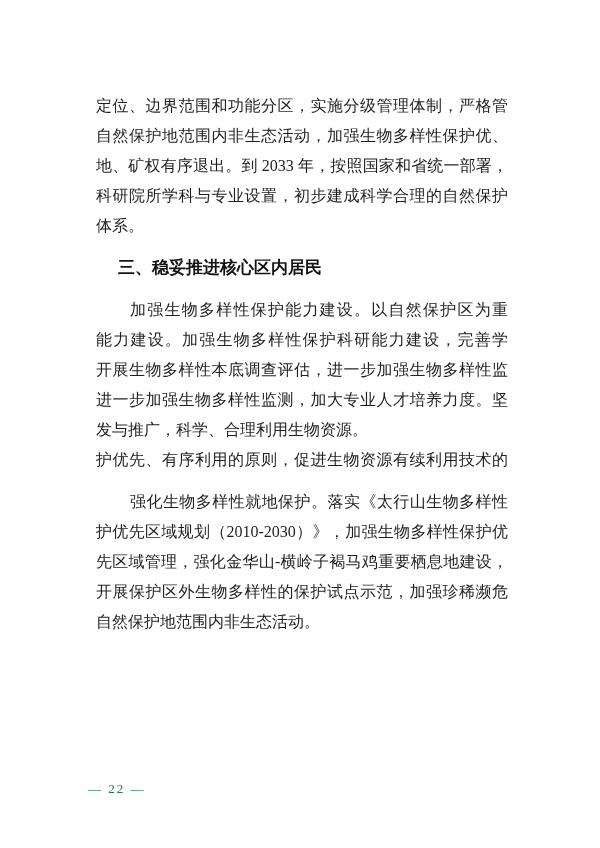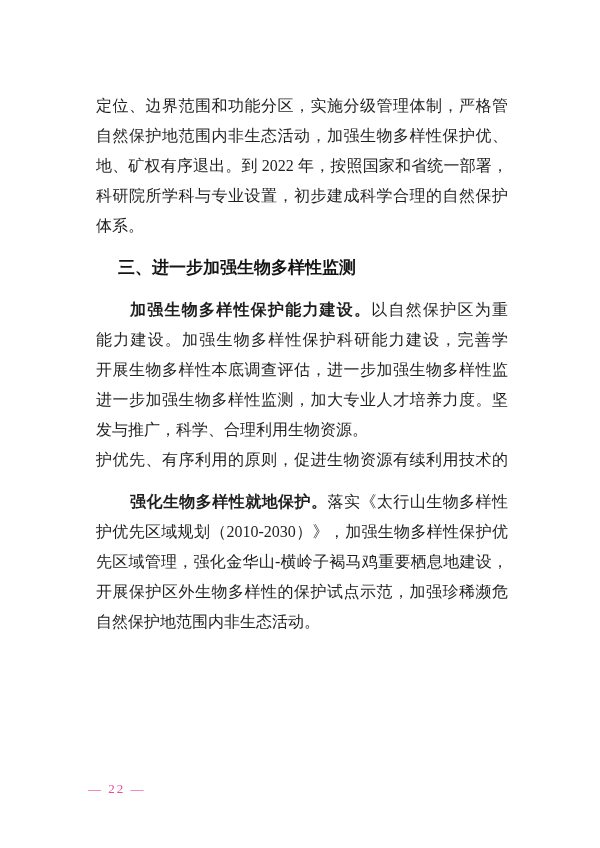--- a/index.html
+++ b/index.html
@@ -46,46 +46,46 @@
     font-family: "Liberation Sans", "DejaVu Sans", sans-serif;
     font-weight: bold;
     font-size: 17px;
     line-height: 30px;
     height: 30px;
     padding-left: 34px;
     box-sizing: border-box;
     color: #141414;
   }
   .lead {
-    font-weight: bold;
+    font-weight: normal;
   }
   .page-number {
     position: absolute;
     left: 88px;
     top: 781px;
     font-size: 13px;
     line-height: 16px;
     letter-spacing: 2px;
-    color: #ec4899;
+    color: #15803d;
     font-family: "Liberation Serif", "DejaVu Serif", serif;
   }
 </style>
 </head>
 <body>
 
 <div class="page">
   <div class="content">
       <div class="para">
         <div class="line full">定位、边界范围和功能分区，实施分级管理体制，严格管控</div>
         <div class="line full">自然保护地范围内非生态活动，加强生物多样性保护优、耕</div>
-        <div class="line full">地、矿权有序退出。到 2022 年，按照国家和省统一部署，</div>
+        <div class="line full">地、矿权有序退出。到 2033 年，按照国家和省统一部署，</div>
         <div class="line full">科研院所学科与专业设置，初步建成科学合理的自然保护地</div>
         <div class="line">体系。</div>
       </div>
-      <div class="heading">三、进一步加强生物多样性监测</div>
+      <div class="heading">三、稳妥推进核心区内居民</div>
       <div class="para">
         <div class="line full first-indent"><span class="lead">加强生物多样性保护能力建设。</span>以自然保护区为重点，</div>
         <div class="line full">能力建设。加强生物多样性保护科研能力建设，完善学校、</div>
         <div class="line full">开展生物多样性本底调查评估，进一步加强生物多样性监测</div>
         <div class="line full">进一步加强生物多样性监测，加大专业人才培养力度。坚持保</div>
         <div class="line">发与推广，科学、合理利用生物资源。</div>
         <div class="line full">护优先、有序利用的原则，促进生物资源有续利用技术的研</div>
       </div>
       <div class="para">
         <div class="line full first-indent"><span class="lead">强化生物多样性就地保护。</span>落实《太行山生物多样性保</div>

